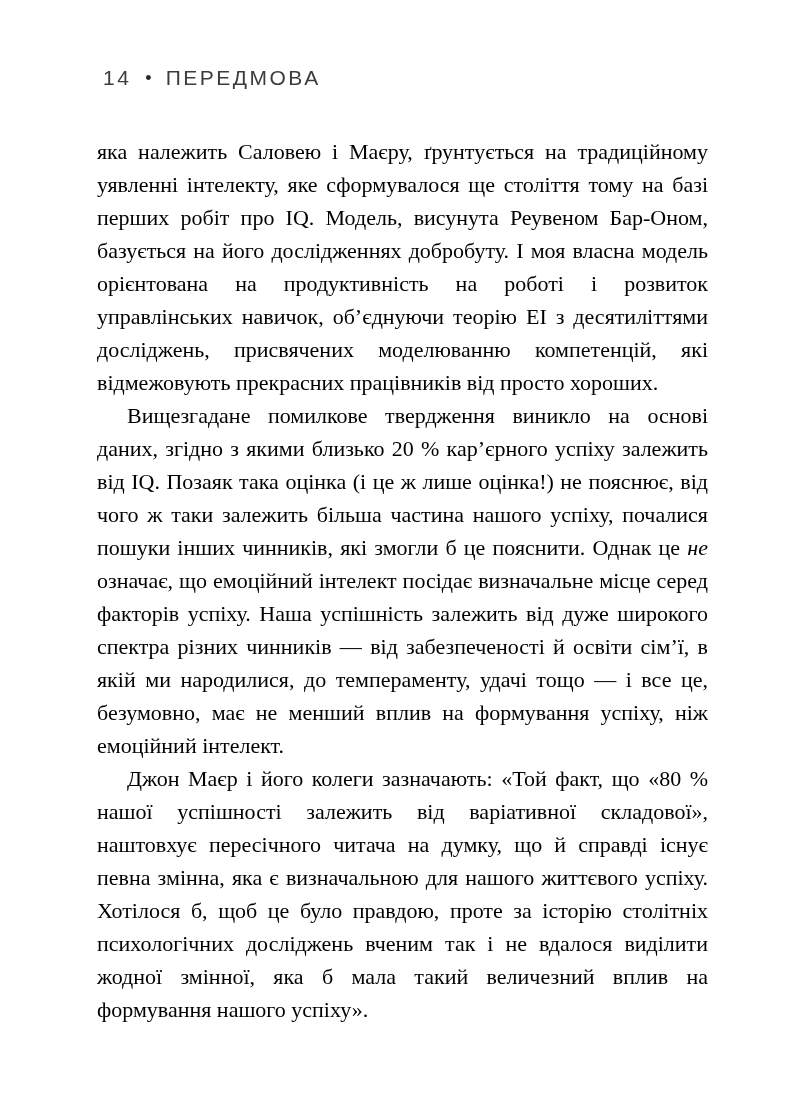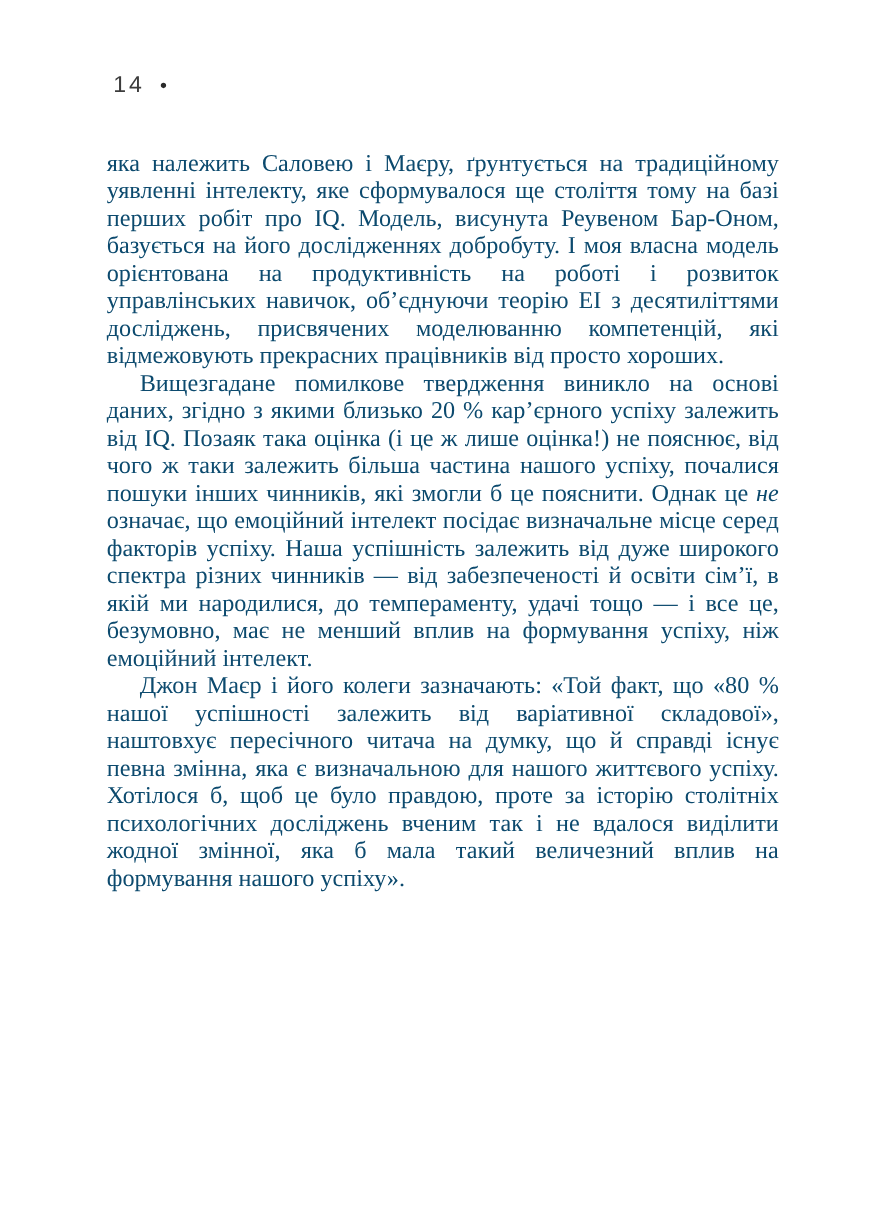--- a/index.html
+++ b/index.html
@@ -36,22 +36,22 @@
     font-size: 18px;
     color: #2a2a2a;
     letter-spacing: 0;
   }
   .body-text {
     position: absolute;
     left: 97px;
     top: 135px;
     width: 611px;
     font-size: 22px;
-    line-height: 25px;
-    color: #0c4a6e;
+    line-height: 33px;
+    color: #000000;
     text-align: justify;
     hyphens: auto;
     -webkit-hyphens: auto;
   }
   .para {
     margin: 0;
     padding: 0;
   }
   .para.gap-before {
     margin-top: 19px;
@@ -64,20 +64,21 @@
   }
 </style>
 </head>
 <body>
 
 <div class="page">
 
   <header class="running-header">
     <span class="page-number">14</span>
     <span class="bullet">•</span>
+    <span class="running-title">ПЕРЕДМОВА</span>
   </header>
 
   <main class="body-text">
 
     <p class="para"><span>яка належить Саловею і Маєру, ґрунтується на традиційному уявленні інтелекту, яке сформувалося ще століття тому на базі перших робіт про IQ. Модель, висунута Реувеном Бар-Оном, базується на його дослідженнях добробуту. І моя власна модель орієнтована на продуктивність на роботі і розвиток управлінських навичок, об’єднуючи теорію ЕІ з десятиліттями досліджень, присвячених моделюванню компетенцій, які відмежовують прекрасних працівників від просто хороших.</span></p>
 
 
     <p class="para indent"><span>Вищезгадане помилкове твердження виникло на основі даних, згідно з якими близько 20 % кар’єрного успіху залежить від IQ. Позаяк така оцінка (і це ж лише оцінка!) не пояснює, від чого ж таки залежить більша частина нашого успіху, почалися пошуки інших чинників, які змогли б це пояснити. Однак це </span><em class="emph">не</em><span> означає, що емоційний інтелект посідає визначальне місце серед факторів успіху. Наша успішність залежить від дуже широкого спектра різних чинників — від забезпеченості й освіти сім’ї, в якій ми народилися, до темпераменту, удачі тощо — і все це, безумовно, має не менший вплив на формування успіху, ніж емоційний інтелект.</span></p>
 
     <p class="para indent"><span>Джон Маєр і його колеги зазначають: «Той факт, що «80 % нашої успішності залежить від варіативної складової», наштовхує пересічного читача на думку, що й справді існує певна змінна, яка є визначальною для нашого життєвого успіху. Хотілося б, щоб це було правдою, проте за історію столітніх психологічних досліджень вченим так і не вдалося виділити жодної змінної, яка б мала такий величезний вплив на формування нашого успіху».</span></p>

